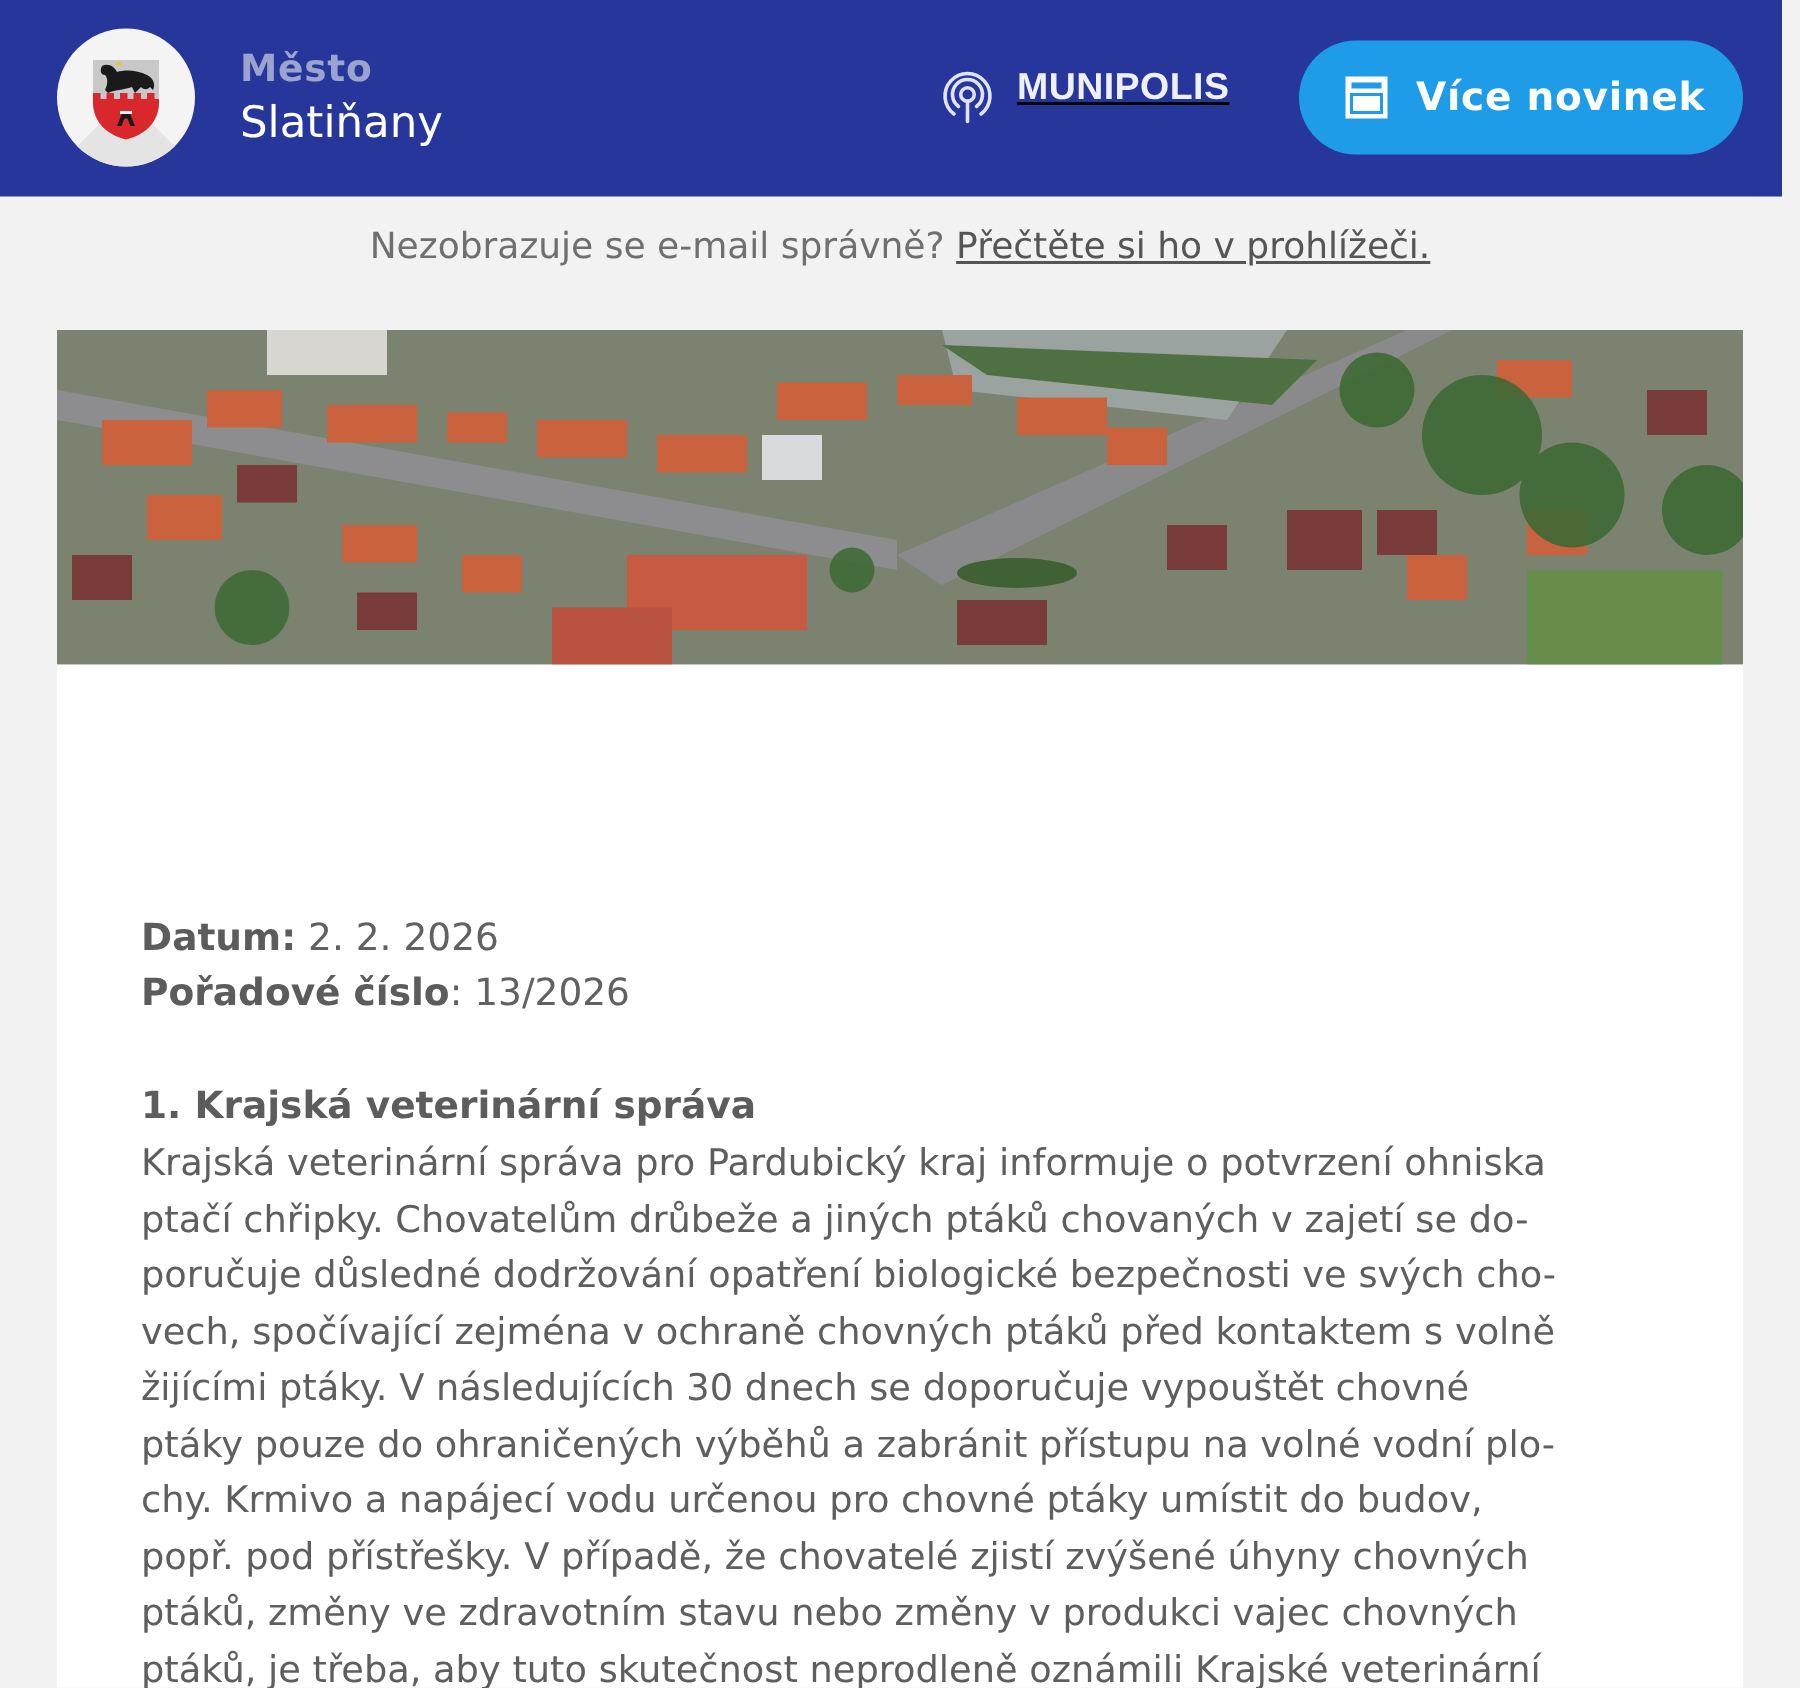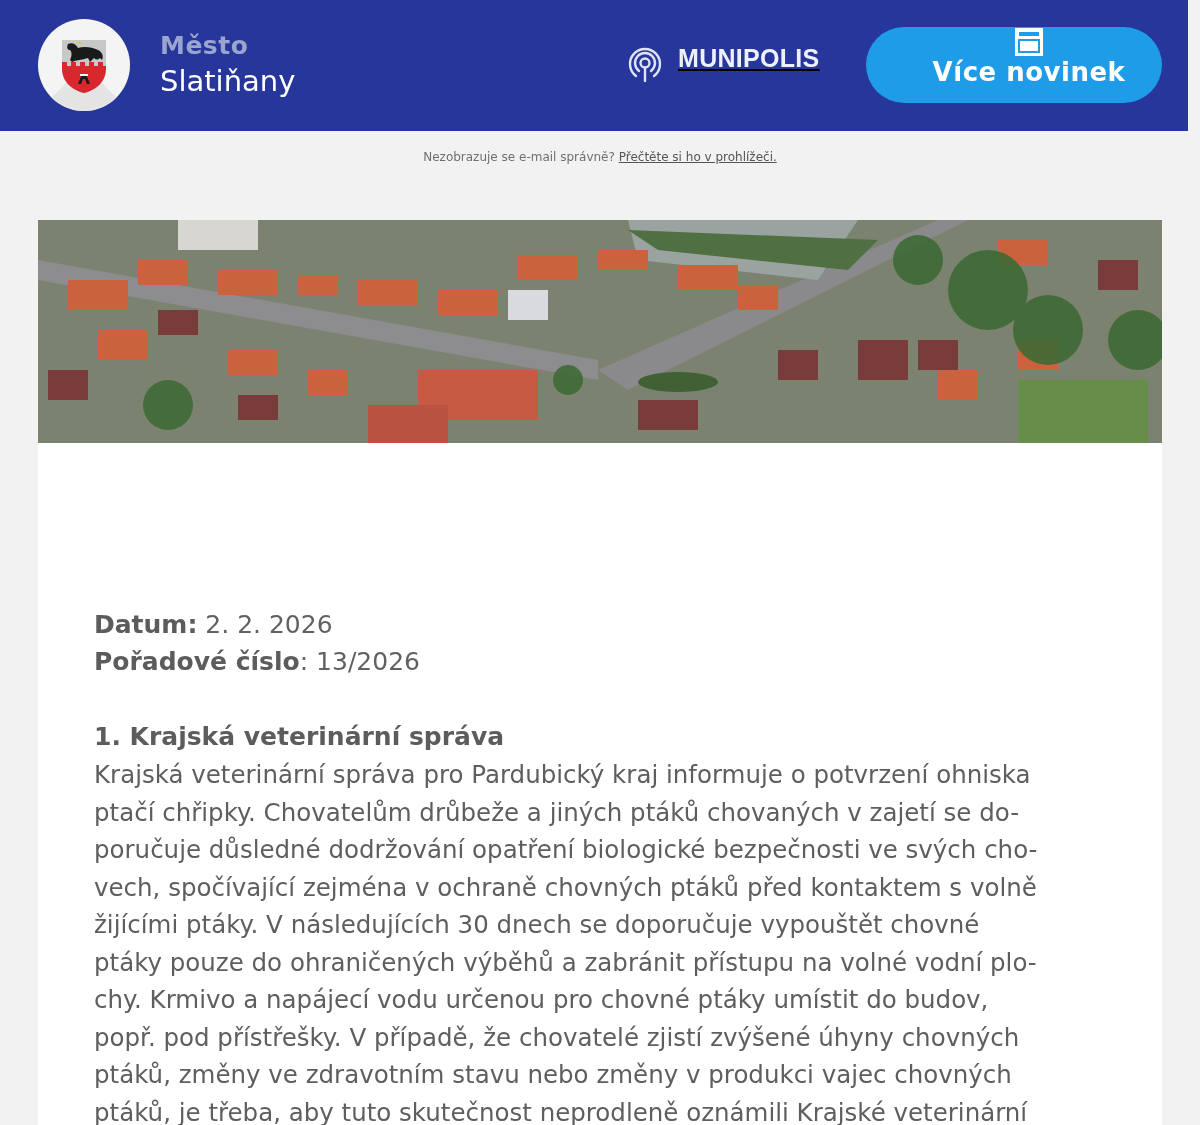--- a/index.html
+++ b/index.html
@@ -9,24 +9,24 @@
   .logo-circle { position: absolute; left: 38px; top: 19px; width: 92px; height: 92px; border-radius: 50%; background: #f4f4f4; overflow: hidden; }
   .logo-circle::after { content: ""; position: absolute; left: 46px; top: 46px; width: 80px; height: 80px; background: #e4e4e4; transform: rotate(45deg); transform-origin: 0 0; }
   .coat { position: absolute; left: 22px; top: 19px; width: 48px; height: 56px; z-index: 2; }
   .brand { position: absolute; left: 160px; top: 30px; }
   .brand-top { font-size: 25px; font-weight: bold; color: #9aa4cf; letter-spacing: 0.5px; line-height: 32px; }
   .brand-bottom { font-size: 29px; color: #ffffff; line-height: 38px; }
 
   .munipolis { position: absolute; left: 626px; top: 44px; height: 40px; display: flex; align-items: flex-start; gap: 14px; text-decoration: underline; }
   .munipolis-text { font-family: "Liberation Sans", sans-serif; font-weight: bold; font-size: 25px; color: #eef0fb; letter-spacing: 0.3px; }
 
-  .more-btn { position: absolute; left: 866px; top: 27px; width: 296px; height: 76px; border-radius: 38px; background: #1e9ce8; display: flex; align-items: center; padding-left: 30px; cursor: pointer; flex-direction: column; }
+  .more-btn { position: absolute; left: 866px; top: 27px; width: 296px; height: 76px; border-radius: 38px; background: #1e9ce8; display: flex; align-items: center; padding-left: 30px; gap: 18px; cursor: pointer; }
   .more-btn-label { font-size: 26px; font-weight: bold; color: #ffffff; letter-spacing: 0.5px; }
 
-  .notice { position: absolute; left: 0; top: 150px; width: 1200px; text-align: center; font-size: 12px; color: #6f6f6f; }
+  .notice { position: absolute; left: 0; top: 150px; width: 1200px; text-align: center; font-size: 24px; color: #6f6f6f; }
   .notice a { color: #555555; text-decoration: underline; }
 
   .card { position: absolute; left: 38px; top: 220px; width: 1124px; height: 905px; background: #ffffff; }
   .hero { position: absolute; left: 0; top: 0; width: 1124px; height: 223px; overflow: hidden; }
 
   .title { position: absolute; left: 60px; top: 240px; width: 1004px; text-align: center; font-size: 40px; font-weight: bold; color: #111111; line-height: 54px; }
   .meta { position: absolute; left: 56px; top: 386px; font-size: 25px; color: #616161; line-height: 37px; }
   .meta b { color: #5c5c5c; }
   .section-title { position: absolute; left: 56px; top: 498px; font-size: 25px; font-weight: bold; color: #5c5c5c; line-height: 37px; }
   .body-text { position: absolute; left: 56px; top: 536px; width: 1020px; font-size: 24.5px; color: #5e5e5e; line-height: 37.5px; }

